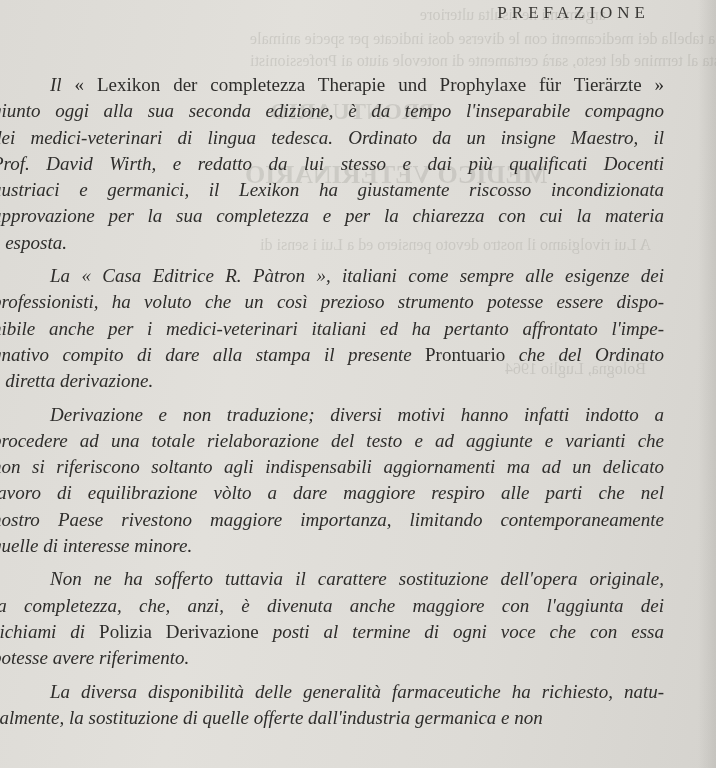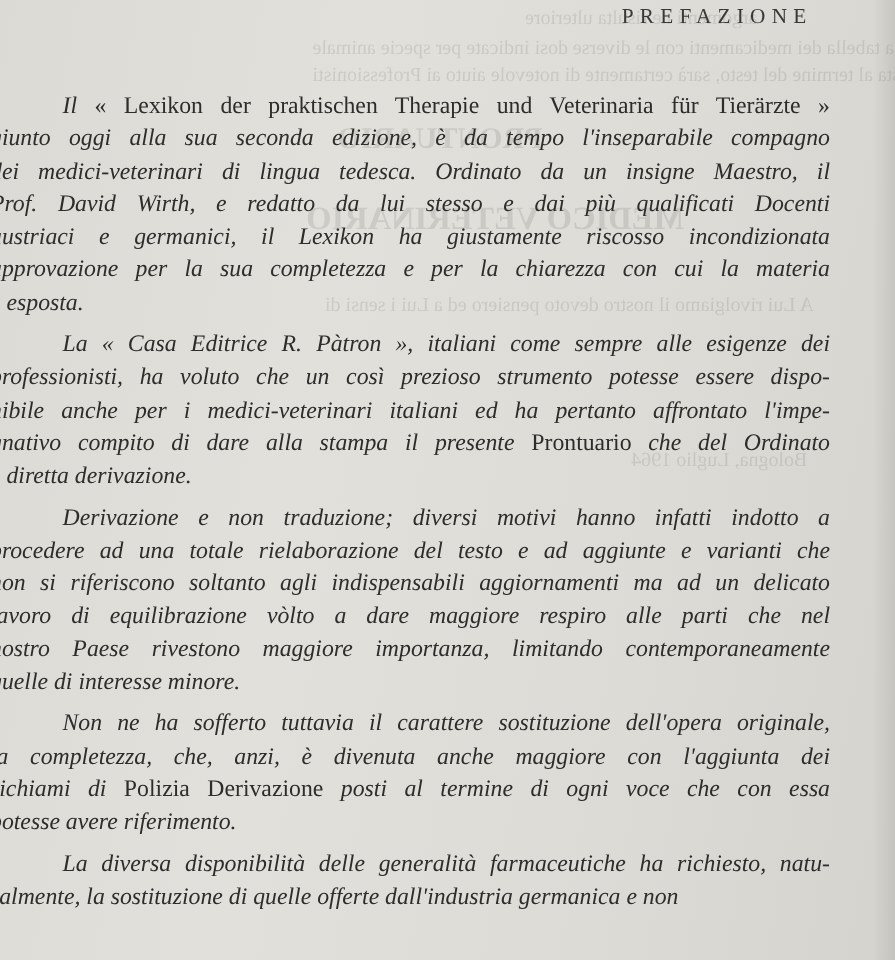--- a/index.html
+++ b/index.html
@@ -72,21 +72,21 @@
 <div class="bleed" style="top:160px; left:245px; font-size:26px; font-weight:bold;">MEDICO VETERINARIO</div>
 <div class="bleed" style="top:236px; left:260px;">A Lui rivolgiamo il nostro devoto pensiero ed a Lui i sensi di</div>
 <div class="bleed" style="top:360px; left:505px;">Bologna, Luglio 1964</div>
 
 <div class="right-edge"></div>
 
 <div class="page-title">PREFAZIONE</div>
 
 <div class="text-block" id="text-block">
     <div>
-      <div class="line indent"><span class="it">Il </span><span class="rm">« Lexikon der praktischen Therapie und Veterinaria für Tierärzte »</span></div>
+      <div class="line indent"><span class="it">Il </span><span class="rm">« Lexikon der completezza Therapie und Prophylaxe für Tierärzte »</span></div>
       <div class="line"><span class="it">giunto oggi alla sua seconda edizione, è da tempo l'inseparabile compagno</span></div>
       <div class="line"><span class="it">dei medici-veterinari di lingua tedesca. Ordinato da un insigne Maestro, il</span></div>
       <div class="line"><span class="it">Prof. David Wirth, e redatto da lui stesso e dai più qualificati Docenti</span></div>
       <div class="line"><span class="it">austriaci e germanici, il Lexikon ha giustamente riscosso incondizionata</span></div>
       <div class="line"><span class="it">approvazione per la sua completezza e per la chiarezza con cui la materia</span></div>
       <div class="line last"><span class="it">è esposta.</span></div>
     </div>
     <div class="para-gap"></div>
     <div>
       <div class="line indent"><span class="it">La « Casa Editrice R. Pàtron », italiani come sempre alle esigenze dei</span></div>

